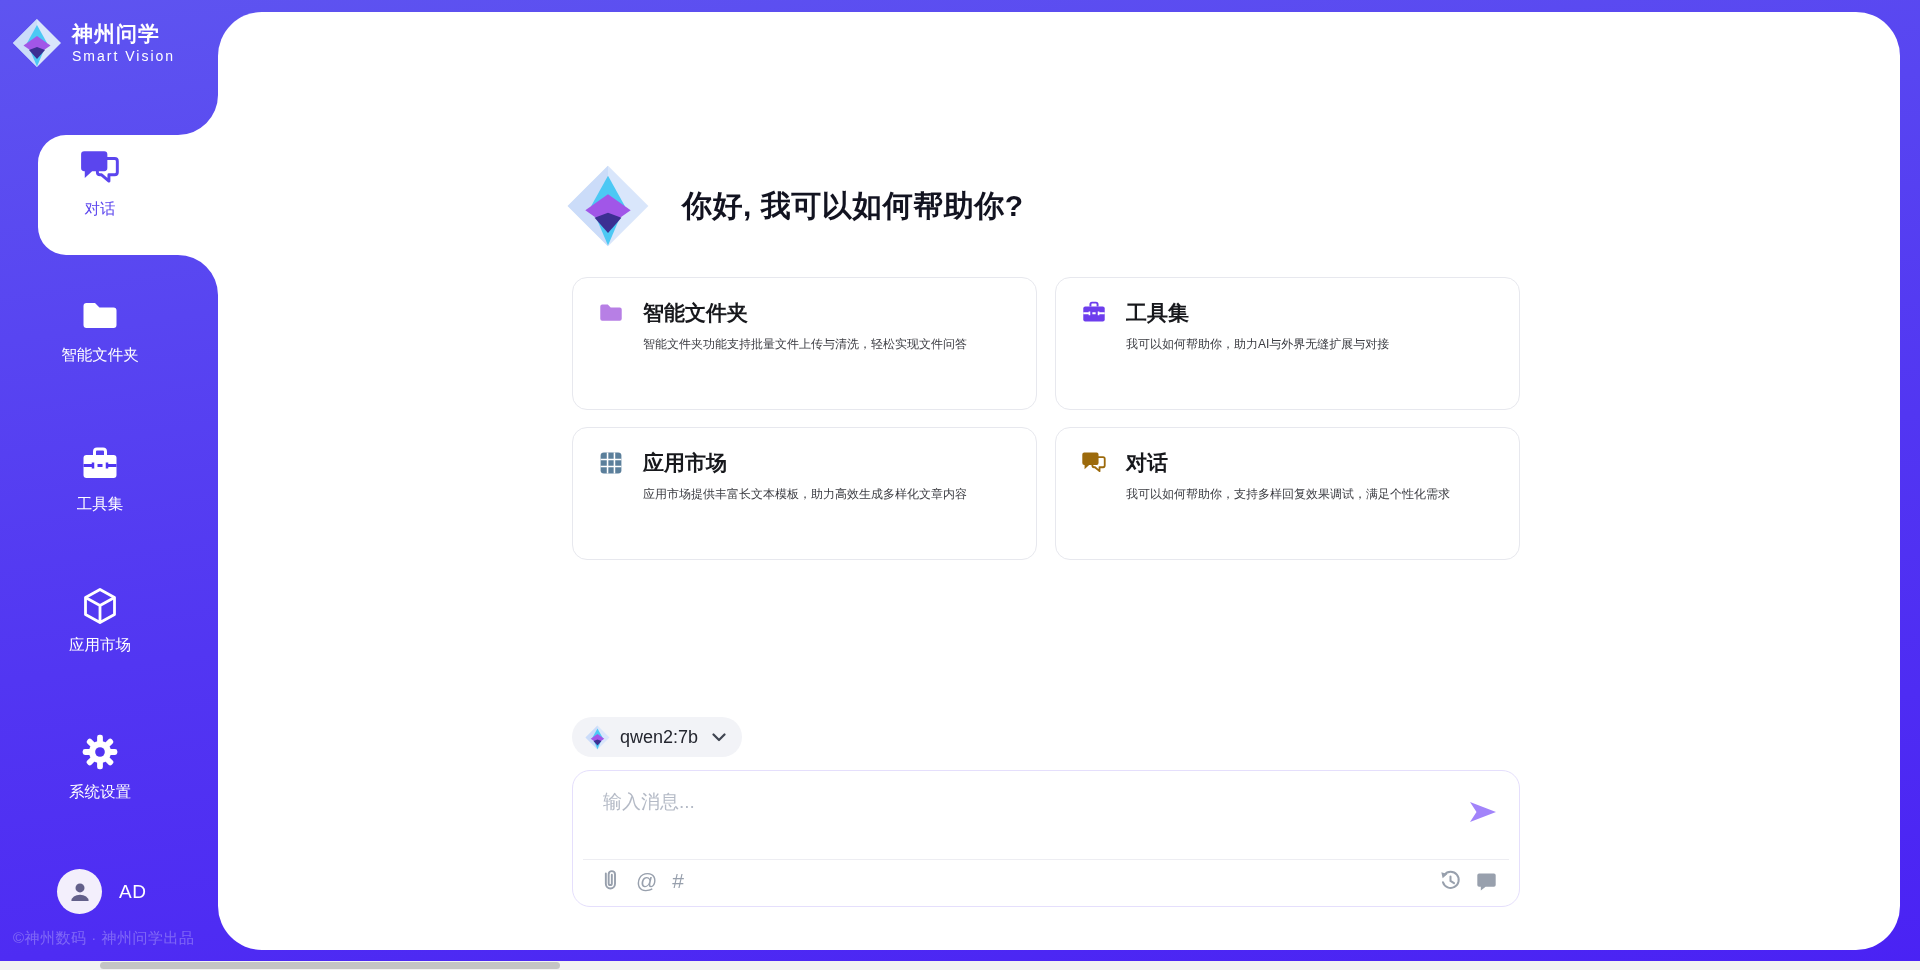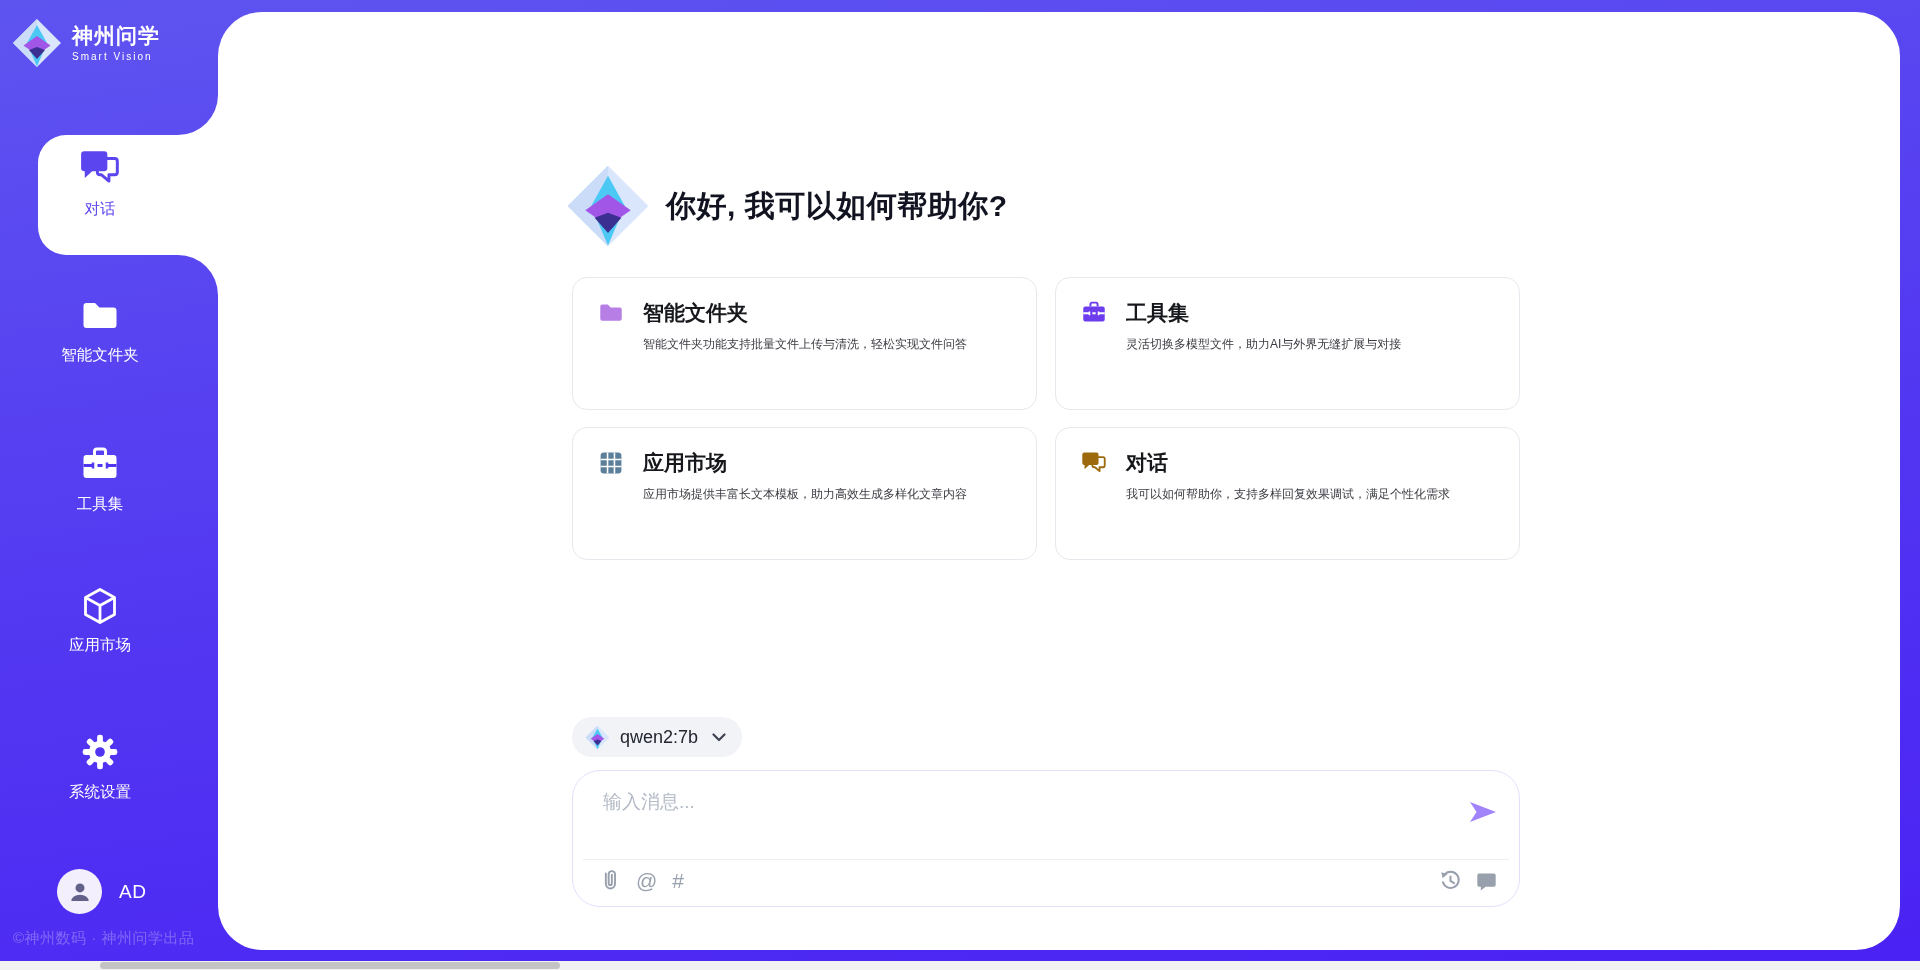--- a/index.html
+++ b/index.html
@@ -7,50 +7,50 @@
     width:1920px;height:970px;position:relative;overflow:hidden;
     background:linear-gradient(172deg,#5e54f0 0%,#5236f2 55%,#4a22f4 100%);
     font-family:"Liberation Sans",sans-serif;
     -webkit-font-smoothing:antialiased;
   }
   svg{display:block;}
   
   .brand{position:absolute;left:12px;top:18px;display:flex;align-items:center;gap:10px;}
   .brand-logo{width:50px;height:50px;}
   .brand-name{font-size:21px;font-weight:700;color:#fff;line-height:1.15;letter-spacing:1px;}
-  .brand-sub{font-size:10px;color:#fff;letter-spacing:2px;margin-top:2px;}
+  .brand-sub{font-size:14px;color:#fff;letter-spacing:2px;margin-top:2px;}
   .nav-item{position:absolute;left:0;width:200px;display:flex;flex-direction:column;align-items:center;gap:9px;color:#fff;cursor:pointer;}
   .nav-item .nav-label{font-size:15.5px;}
   .ni-folder{top:296px}.ni-toolbox{top:445px}.ni-cube{top:586px}.ni-gear{top:731px}
   .nav-active{position:absolute;left:0;top:95px;width:218px;height:200px;}
   .nav-active .tab-shape{position:absolute;left:0;top:0;}
   .nav-active .tab-content{position:absolute;left:0;top:52px;width:200px;display:flex;flex-direction:column;align-items:center;gap:10px;color:#5b45ee;cursor:pointer;}
   .nav-active .nav-label{font-size:15.5px;font-weight:500;}
   .user-row{position:absolute;left:57px;top:869px;display:flex;align-items:center;gap:17px;cursor:pointer;}
   .avatar{width:45px;height:45px;border-radius:50%;background:#f3effc;display:flex;align-items:center;justify-content:center;color:#63608a;}
   .user-label{color:#fff;font-size:19px;letter-spacing:.5px;}
   .copyright{position:absolute;left:13px;top:929px;width:210px;font-size:15px;color:rgba(255,255,255,.28);letter-spacing:.5px;white-space:nowrap;}
   
   .panel{position:absolute;left:218px;top:12px;width:1682px;height:938px;background:#fff;border-radius:44px;}
   .content{position:absolute;left:354px;top:0;width:948px;height:100%;}
-  .greeting{position:absolute;top:152px;left:-6px;display:flex;align-items:center;gap:16px;}
+  .greeting{position:absolute;top:152px;left:-6px;display:flex;align-items:center;gap:32px;}
   .greeting-logo{width:84px;height:84px;}
   .greeting-text{font-size:30px;font-weight:700;color:#121320;letter-spacing:.5px;}
   .cards{position:absolute;top:265px;left:0;display:grid;grid-template-columns:465px 465px;gap:17px 18px;}
   .card{box-sizing:border-box;height:133px;background:#fff;border:1px solid #e7e8ee;border-radius:15px;padding:21px 24px 0 25px;cursor:pointer;}
   .card-head{display:flex;align-items:center;gap:19px;}
   .card-icon{width:26px;height:26px;flex:0 0 auto;}
   .card-icon svg{width:26px;height:26px;}
   .card-title{font-size:21px;font-weight:700;color:#17181c;}
   .card-desc{margin:9px 0 0 45px;font-size:12px;line-height:1.45;color:#3b3c42;}
   .model-pill{position:absolute;top:705px;left:0;height:40px;display:inline-flex;align-items:center;gap:10px;padding:0 16px 0 13px;background:#f2f3f7;border-radius:20px;cursor:pointer;text-align:right;}
   .model-logo{width:25px;height:25px;}
   .model-name{font-size:18px;color:#23252e;}
   .model-chevron{color:#3f4450;margin-left:4px;}
-  .composer{position:absolute;top:758px;left:0;width:948px;height:137px;box-sizing:border-box;border:1.5px solid #e5dffc;border-radius:28px;background:#fff;}
+  .composer{position:absolute;top:758px;left:0;width:948px;height:137px;box-sizing:border-box;border:1.5px solid #e5dffc;border-radius:18px;background:#fff;}
   .composer textarea{position:absolute;left:28px;top:16px;width:840px;height:58px;border:none;outline:none;resize:none;background:transparent;font-family:inherit;font-size:19px;color:#1f2430;}
   .composer textarea::placeholder{color:#b4bac6;}
   .send-btn{position:absolute;right:22px;top:30px;width:28px;height:22px;color:#a284fa;cursor:pointer;}
   .divider{position:absolute;left:10px;right:10px;top:88px;height:1px;background:#ededf2;}
   .toolbar{position:absolute;left:26px;right:22px;top:97px;display:flex;justify-content:space-between;align-items:center;color:#98a0ad;}
   .tool-group{display:flex;align-items:center;gap:15px;}
   .tool{cursor:pointer;display:flex;align-items:center;color:#98a0ad;}
   .tool-symbol{font-size:21px;line-height:1;}
   
   .scrollbar-track{position:absolute;left:0;bottom:0;width:1920px;height:9px;background:#f2f2f2;}
@@ -229,21 +229,21 @@
       </div>
       <div class="card">
         <div class="card-head">
           <span class="card-icon" style="color: rgb(109, 61, 237);">
               <svg viewBox="0 0 40 40">
                 <use href="#sym-toolbox"></use>
               </svg>
             </span>
           <span class="card-title">工具集</span>
         </div>
-        <div class="card-desc">灵活切换多模型文件，助力AI与外界无缝扩展与对接</div>
+        <div class="card-desc">我可以如何帮助你，助力AI与外界无缝扩展与对接</div>
       </div>
       <div class="card">
         <div class="card-head">
           <span class="card-icon" style="color: rgb(91, 127, 155);">
               <svg viewBox="0 0 40 40">
                 <use href="#sym-grid"></use>
               </svg>
             </span>
           <span class="card-title">应用市场</span>
         </div>

